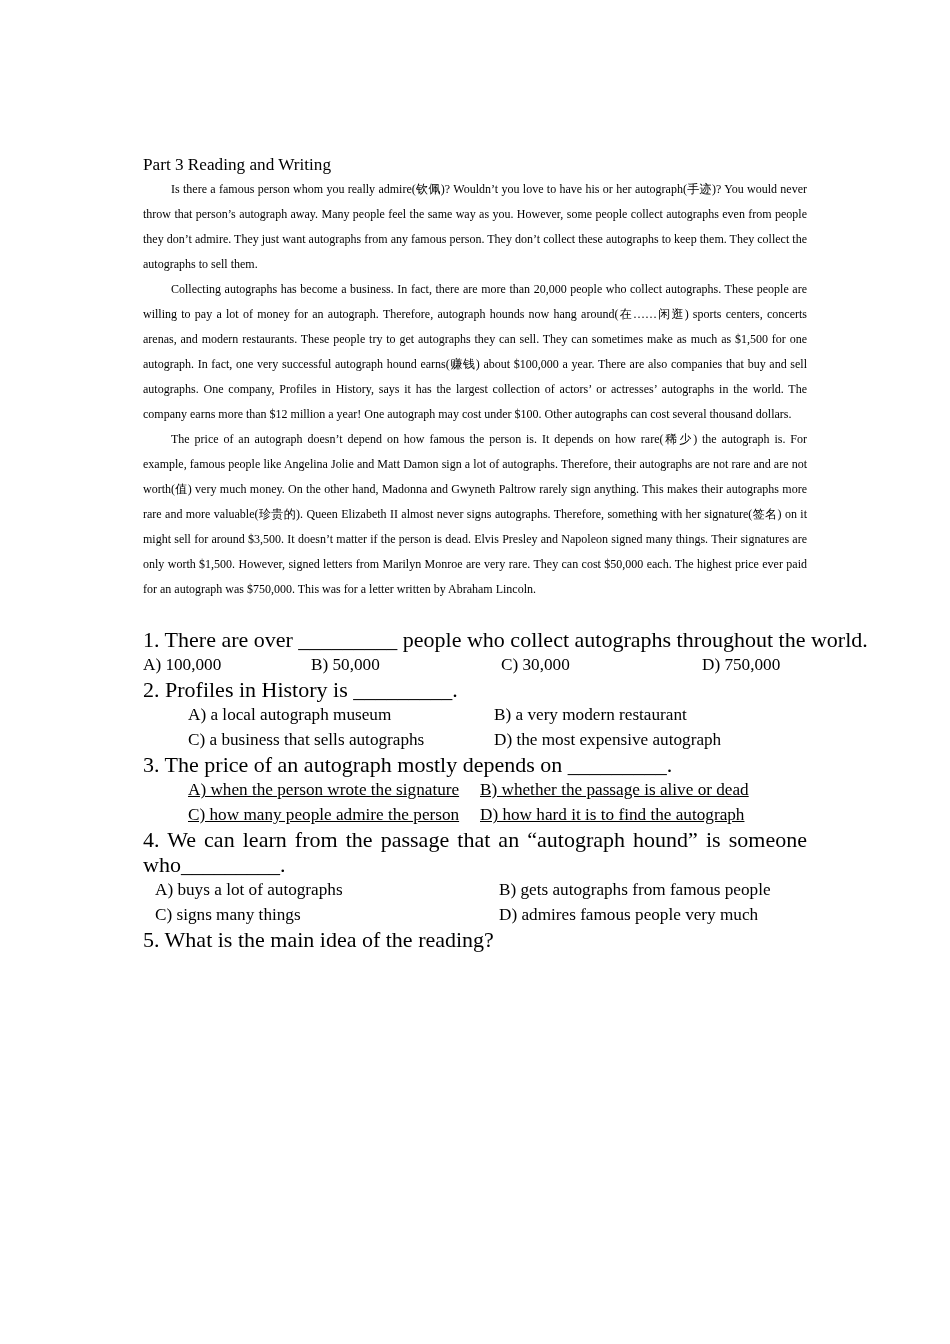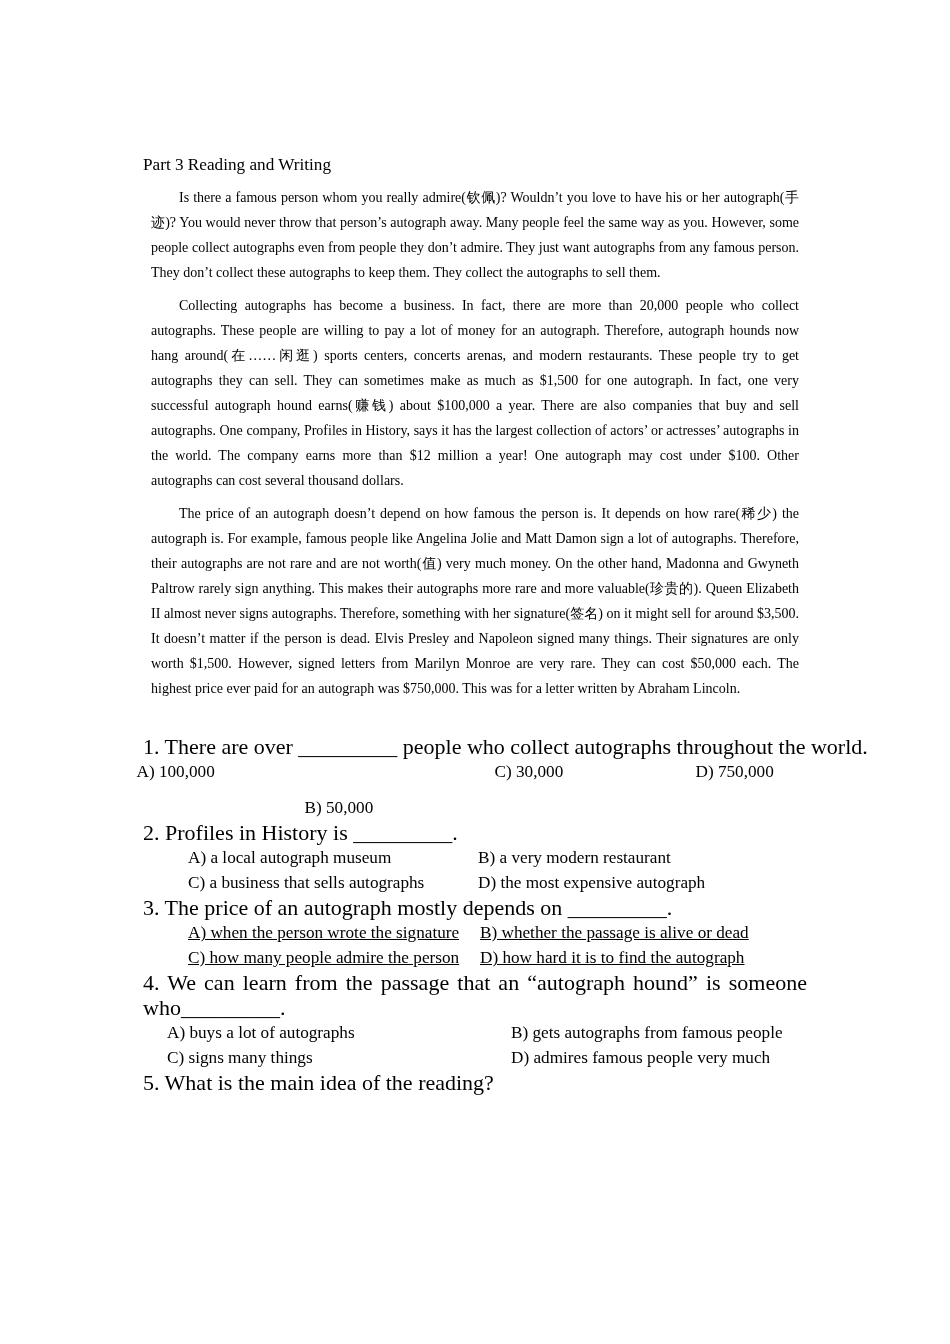--- a/index.html
+++ b/index.html
@@ -26,22 +26,22 @@
   .content {
     width: 664px;
   }
   .heading-line {
     font-size: 17.2px;
     line-height: 25px;
     text-align: left;
     white-space: nowrap;
   }
   p.body-par {
-    margin: 8px;
-    font-size: 14px;
+    margin: 0;
+    font-size: 12px;
     line-height: 25px;
     text-align: justify;
     text-justify: inter-word;
     text-indent: 28px;
     hyphens: none;
   }
   .gap-line {
     height: 25px;
   }
   .q-stem {
@@ -52,47 +52,46 @@
   }
   .q-stem.nowrap {
     white-space: nowrap;
   }
   
   .opt-row-4 {
     display: flex;
     font-size: 17.2px;
     line-height: 25px;
     width: 664px;
-    justify-content: center;
   }
   .opt-row-4 .cell {
     flex: 0 0 auto;
     white-space: nowrap;
   }
   .opt-row-4 .c1 { width: 168px; }
-  .opt-row-4 .c2 { width: 190px; margin-top: 36px; }
+  .opt-row-4 .c2 { width: 190px; }
   .opt-row-4 .c3 { width: 188px; }
   .opt-row-4 .c4 { width: 118px; margin-left: 13px; }
   
   .opt-row-2 {
     display: flex;
     font-size: 17.2px;
     line-height: 25px;
     width: 664px;
   }
   .opt-row-2 .cell {
     flex: 0 0 auto;
     white-space: nowrap;
   }
-  .opt-row-2.indent-deep { padding-left: 45px; }
+  .opt-row-2.indent-deep { padding-left: 45px; gap: 16px; }
   .opt-row-2.indent-deep .left { width: 290px; }
   .opt-row-2.indent-mid  { padding-left: 45px; text-decoration: underline; }
   .opt-row-2.indent-mid .left { width: 292px; }
   .opt-row-2.indent-small { padding-left: 12px; }
-  .opt-row-2.indent-small .left { width: 344px; margin-left: 12px; }
+  .opt-row-2.indent-small .left { width: 344px; }
 </style>
 </head>
 <body>
 
 <div class="page">
   <div class="content">
 
     <div class="heading-line">Part 3 Reading and Writing</div>
 
     <p class="body-par">Is there a famous person whom you really admire(钦佩)? Wouldn’t you love to have his or her autograph(手迹)? You would never throw that person’s autograph away. Many people feel the same way as you. However, some people collect autographs even from people they don’t admire. They just want autographs from any famous person. They don’t collect these autographs to keep them. They collect the autographs to sell them.</p>

